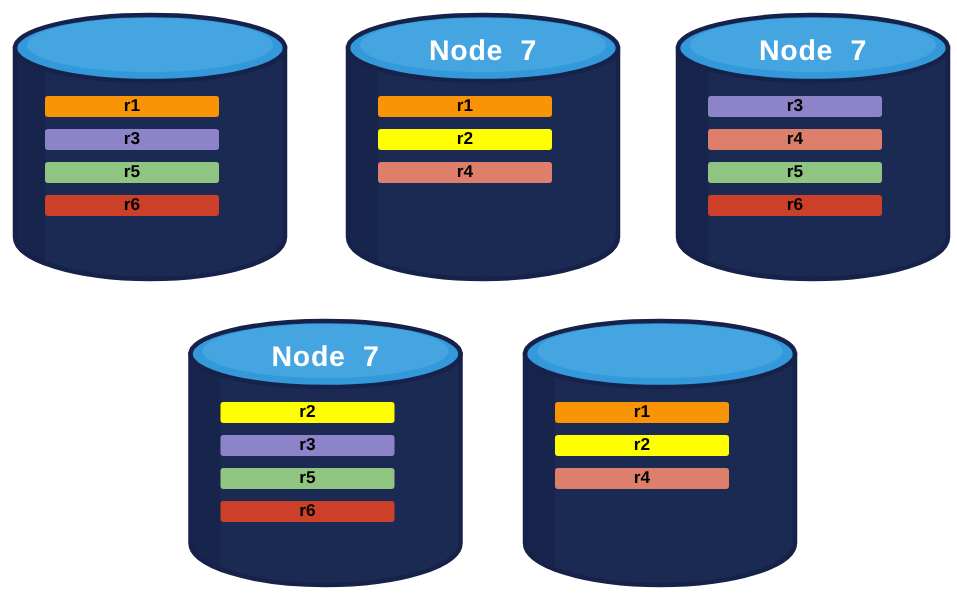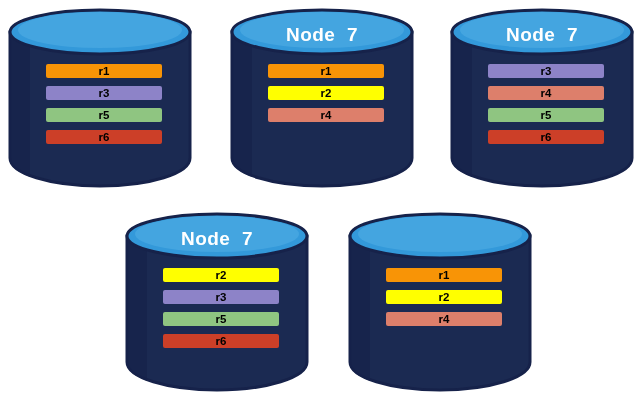--- a/index.html
+++ b/index.html
@@ -39,21 +39,21 @@
     color: #ffffff;
     font-size: 19px;
     font-weight: bold;
     letter-spacing: 0.5px;
     font-family: "Liberation Sans", sans-serif;
     white-space: pre;
     z-index: 3;
   }
   .replicas {
     position: absolute;
-    left: 38px;
+    left: 22px;
     top: 56px;
     width: 116px;
     z-index: 3;
   }
   .replica {
     height: 14px;
     margin-bottom: 8px;
     border-radius: 2px;
     text-align: center;
     font-size: 11.5px;

